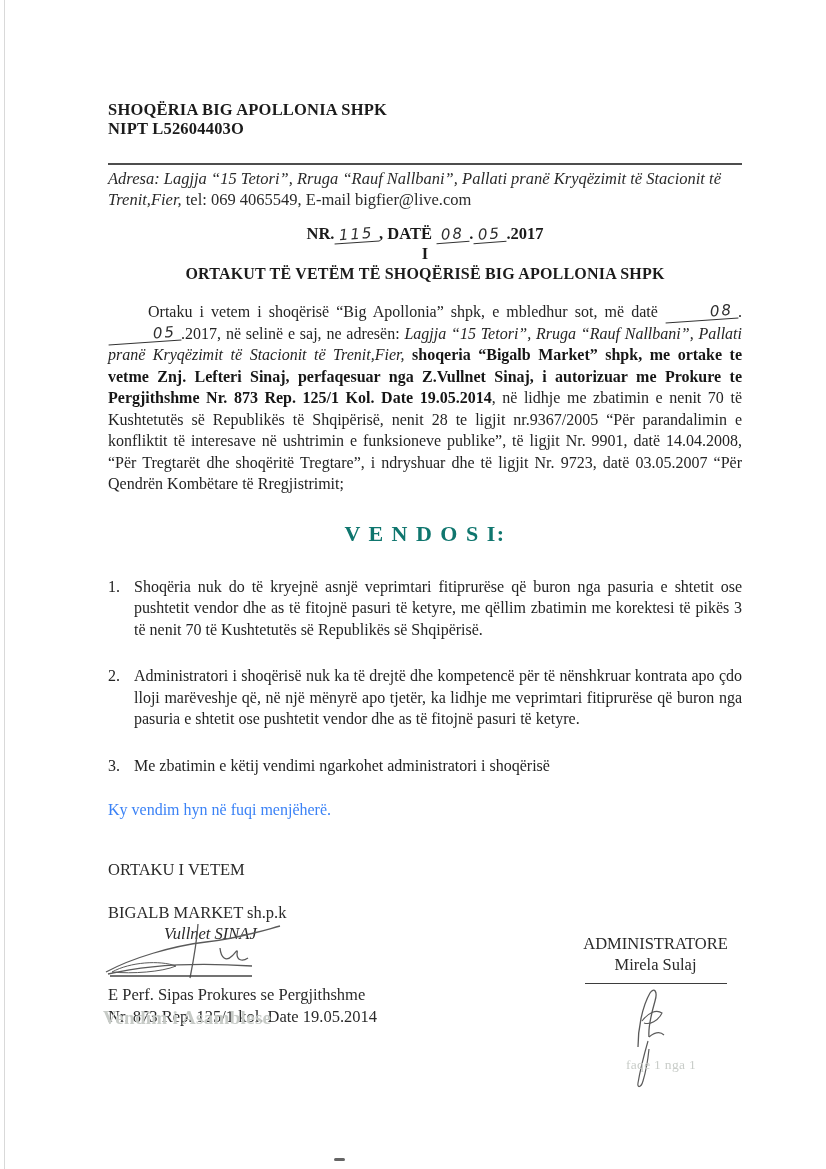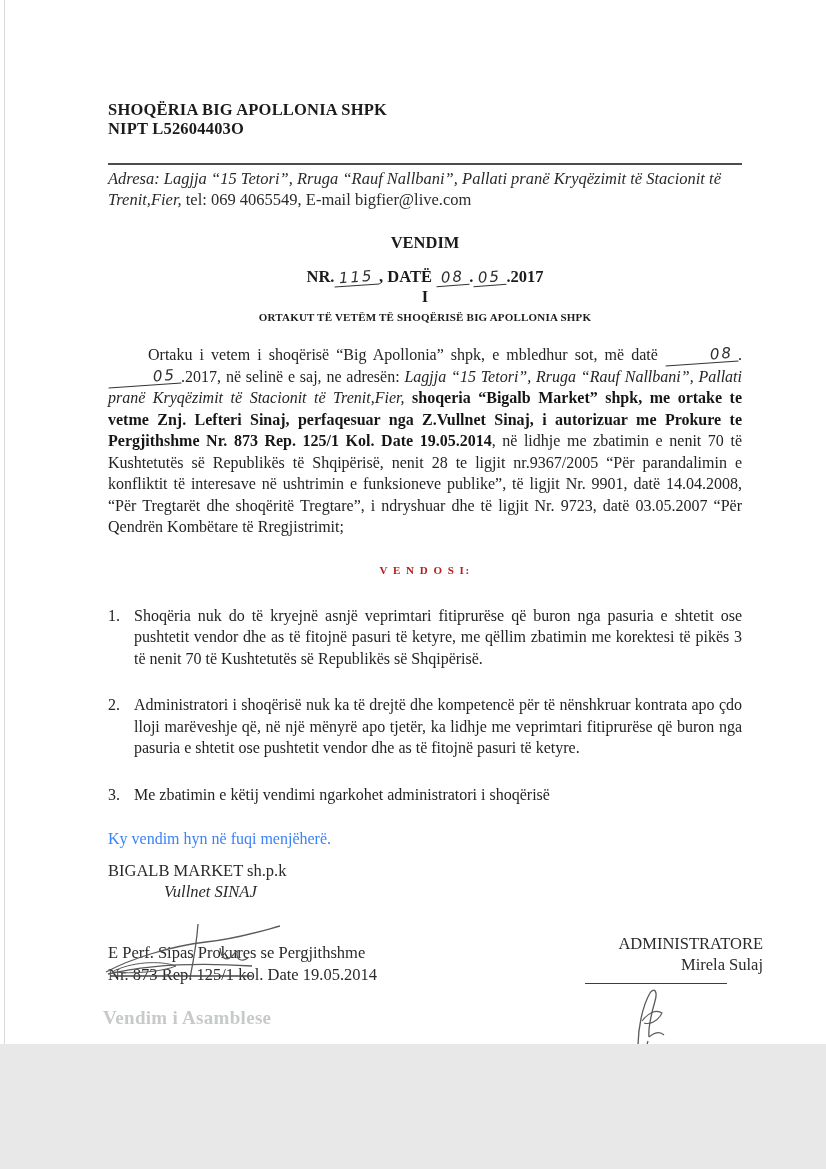--- a/index.html
+++ b/index.html
@@ -1,18 +1,18 @@
 <!DOCTYPE html>
 <html><head>
 <meta charset="utf-8">
 <style>
   html,body{margin:0;padding:0;background:#e8e8e8;}
   .page{
     position:relative;
-    width:826px;height:1044px;
+    width:826px;height:1169px;
     background:#ffffff;
     font-family:"Liberation Serif", serif;
     color:#222222;
     overflow:hidden;
     margin:0 auto;
   }
   .scan-edge{position:absolute;left:4px;top:0;bottom:0;width:1px;background:#d9d9d9;}
   .scan-mark{position:absolute;left:334px;top:1158px;width:11px;height:3px;background:#4a4a4a;border-radius:2px;opacity:.85;}
   .content{position:absolute;left:108px;width:634px;top:0;}
   .letterhead{margin-top:100px;font-weight:bold;font-size:16.5px;line-height:19px;letter-spacing:.2px;color:#1b1b1b;}
@@ -24,37 +24,37 @@
   .doc-title{margin-top:23px;font-weight:bold;font-size:16.5px;color:#1b1b1b;}
   .nr-line{margin-top:14px;font-weight:bold;font-size:16.5px;color:#1b1b1b;}
   .hand{
     font-family:"DejaVu Sans", sans-serif;
     font-style:italic;font-weight:normal;
     display:inline-block;transform:rotate(-4deg);
     letter-spacing:2px;color:#2f2f2f;font-size:15px;
     border-bottom:1.4px solid #333;padding:0 5px 0 5px;line-height:15px;
   }
   .sub-i{font-weight:bold;font-size:16.5px;line-height:20px;color:#1b1b1b;}
-  .subtitle{font-weight:bold;font-size:11px;line-height:20px;letter-spacing:.2px;color:#1b1b1b;}
+  .subtitle{font-weight:bold;font-size:16px;line-height:20px;letter-spacing:.2px;color:#1b1b1b;}
   .intro{margin-top:17px;font-size:16px;line-height:21.5px;text-align:justify;text-indent:40px;color:#242424;}
   .intro .it{font-style:italic;}
   .intro .b{font-weight:bold;color:#161616;}
-  .vendosi{margin-top:26px;font-weight:bold;font-size:11px;letter-spacing:1.5px;color:#b91c1c;}
+  .vendosi{margin-top:26px;font-weight:bold;font-size:22px;letter-spacing:1.5px;color:#0f766e;}
   .decisions{margin-top:29px;}
   .decision{display:flex;margin-bottom:25px;font-size:16px;line-height:21.5px;text-align:justify;color:#242424;}
   .decision .num{flex:0 0 26px;}
   .decision .txt{flex:1;}
   .effective{margin-top:18px;font-size:16px;color:#3b82f6;}
   .sig-left{position:absolute;left:108px;top:860px;width:300px;font-size:16.5px;color:#2a2a2a;}
   .sig-left .role{margin-bottom:22px;}
   .sig-left .company{line-height:21px;}
   .sig-left .name{margin-left:56px;line-height:21px;font-style:italic;}
   .sig-left .notes{margin-top:40px;line-height:22px;}
   .sigsvg{position:absolute;}
-  .sig-right{position:absolute;left:548px;top:933px;width:215px;text-align:right;font-size:16.5px;color:#2a2a2a;}
+  .sig-right{position:absolute;left:548px;top:933px;width:215px;text-align:center;font-size:16.5px;color:#2a2a2a;}
   .sig-right .role{line-height:21px;}
   .sig-right .name{line-height:21px;}
   .sig-right .line{margin:8px auto 0 auto;width:142px;border-top:1.5px solid #3d3d3d;}
   .footer-left{position:absolute;left:103px;top:1007px;font-size:19px;color:#c7cbc7;letter-spacing:.3px;font-weight:bold;}
   .footer-right{position:absolute;left:626px;top:1057px;font-size:13.5px;color:#c9cdc9;letter-spacing:.3px;}
 </style>
 </head>
 <body>
 
 <div class="page">
@@ -66,21 +66,20 @@
       <div>SHOQËRIA BIG APOLLONIA SHPK</div>
       <div>NIPT L52604403O</div>
     </div>
 
     <hr class="rule">
 
     <div class="address">
       <span class="it">Adresa: Lagjja “15 Tetori”, Rruga “Rauf Nallbani”, Pallati pranë Kryqëzimit të Stacionit të Trenit,Fier,</span><span>  tel: 069 4065549, E-mail </span><span class="email">bigfier@live.com</span>
     </div>
 
-    <div class="doc-title center">VENDIM</div>
 
     <div class="nr-line center">
       <span>NR.</span><span class="hand">115</span><span>, DATË </span><span class="hand">08</span><span>.</span><span class="hand">05</span><span>.2017</span>
     </div>
 
     <div class="sub-i center">I</div>
     <div class="subtitle center">ORTAKUT TË VETËM TË SHOQËRISË  BIG APOLLONIA SHPK</div>
 
     <div class="intro">
       <span>Ortaku i vetem i shoqërisë “Big Apollonia” shpk, e mbledhur sot, më datë </span><span class="hand">08</span><span>.</span><span class="hand">05</span><span>.2017, në selinë e saj, ne adresën: </span><span class="it">Lagjja “15 Tetori”, Rruga “Rauf Nallbani”, Pallati pranë Kryqëzimit të Stacionit të Trenit,Fier,</span><span class="b">  shoqeria “Bigalb Market” shpk, me ortake te vetme Znj. Lefteri Sinaj, perfaqesuar nga Z.Vullnet Sinaj, i autorizuar me Prokure te Pergjithshme Nr. 873 Rep. 125/1 Kol. Date 19.05.2014</span><span>, në lidhje me zbatimin e nenit 70 të Kushtetutës së Republikës të Shqipërisë, nenit 28 te ligjit nr.9367/2005 “Për parandalimin e konfliktit të interesave në ushtrimin e funksioneve publike”, të ligjit Nr. 9901, datë 14.04.2008, “Për Tregtarët dhe shoqëritë Tregtare”, i ndryshuar  dhe të ligjit  Nr. 9723, datë 03.05.2007 “Për Qendrën Kombëtare të Rregjistrimit;</span>
@@ -100,20 +99,21 @@
       <div class="decision">
         <span class="num">3.</span>
         <span class="txt">Me zbatimin e këtij vendimi ngarkohet administratori i shoqërisë</span>
       </div>
     </div>
 
     <div class="effective">Ky vendim hyn në fuqi menjëherë.</div>
   </div>
 
   <div class="sig-left">
+    <div class="role">ORTAKU I VETEM</div>
     <div class="company">BIGALB MARKET sh.p.k</div>
     <div class="name">Vullnet SINAJ</div>
     <svg class="sigsvg" style="left:-6px;top:62px;" width="190" height="58" viewBox="0 0 190 58">
       <path d="M4 50 C 30 36, 70 24, 104 20 C 134 17, 156 10, 178 4" fill="none" stroke="#5a5a5a" stroke-width="1.3"></path>
       <path d="M6 52 C 40 44, 90 40, 150 44" fill="none" stroke="#5a5a5a" stroke-width="1.3"></path>
       <path d="M10 50 C 28 40, 58 38, 74 44 C 60 50, 30 52, 10 50 Z" fill="none" stroke="#5a5a5a" stroke-width="1"></path>
       <path d="M96 2 C 95 16, 92 36, 88 56" fill="none" stroke="#5a5a5a" stroke-width="1.3"></path>
       <path d="M118 26 C 119 36, 124 40, 130 34 C 134 30, 136 26, 135 32 C 135 38, 140 40, 146 36" fill="none" stroke="#5a5a5a" stroke-width="1.3"></path>
       <path d="M8 54 L 150 54" fill="none" stroke="#454545" stroke-width="1.4"></path>
     </svg>

